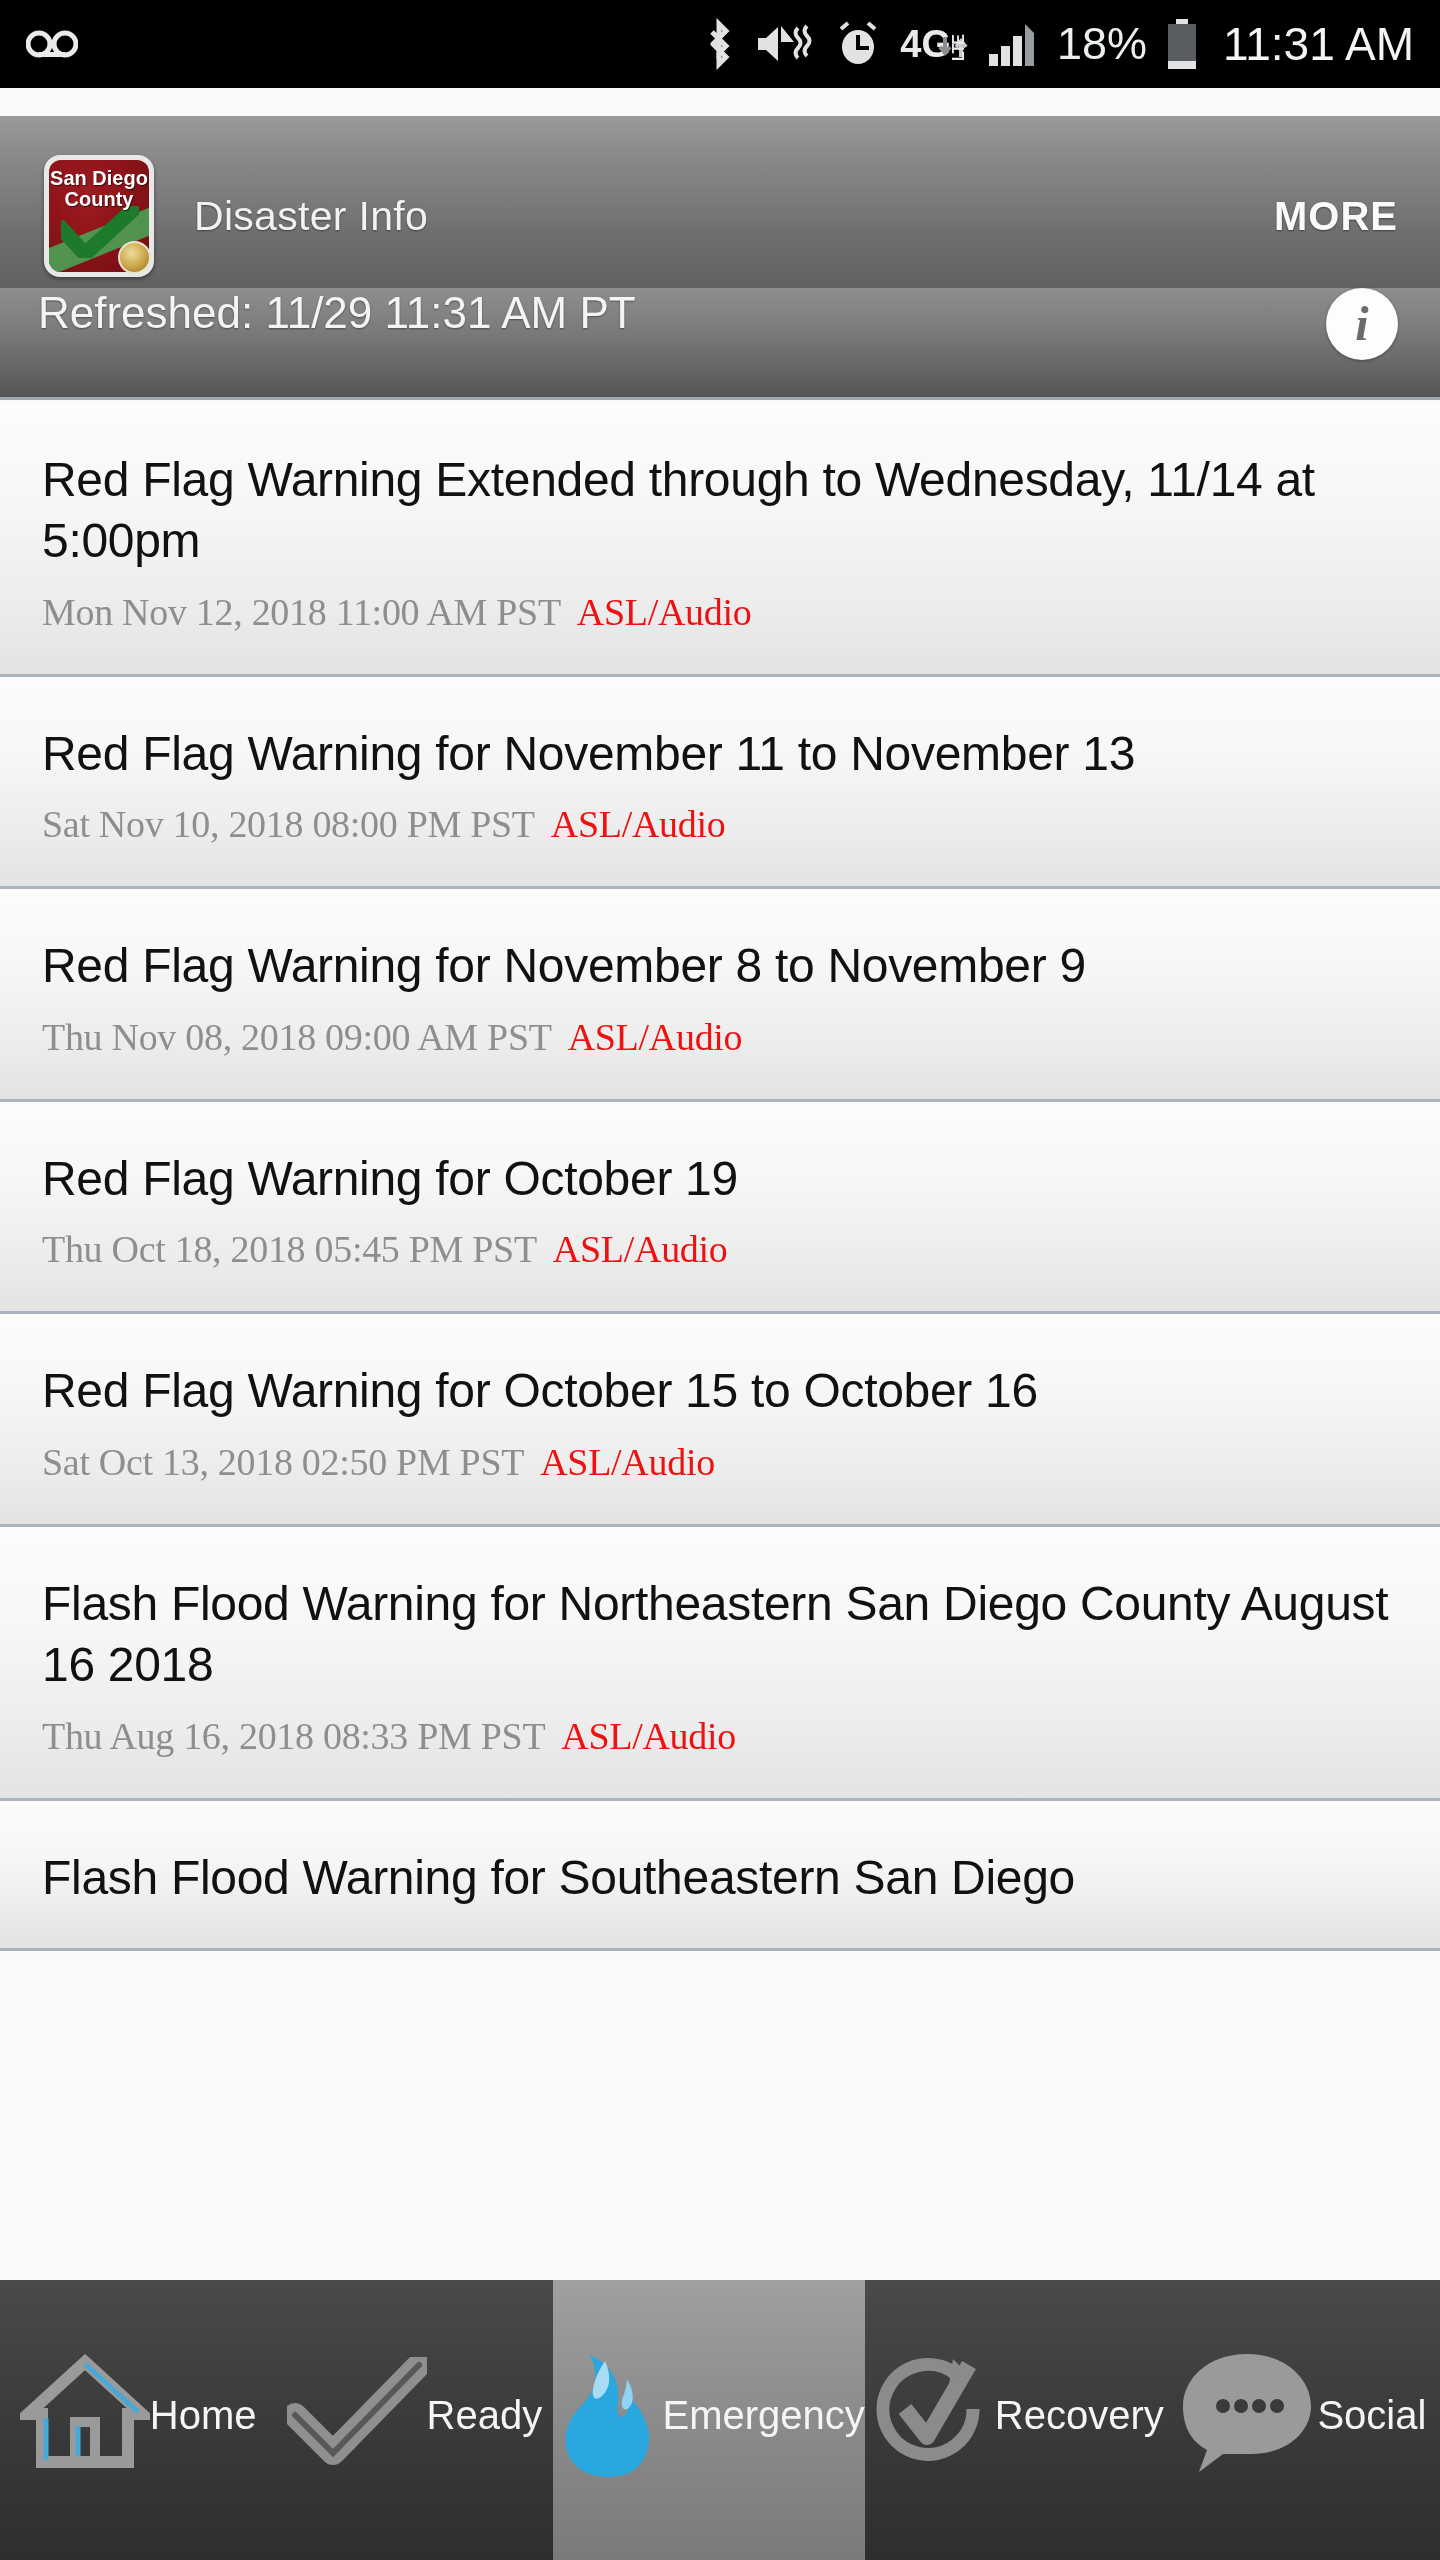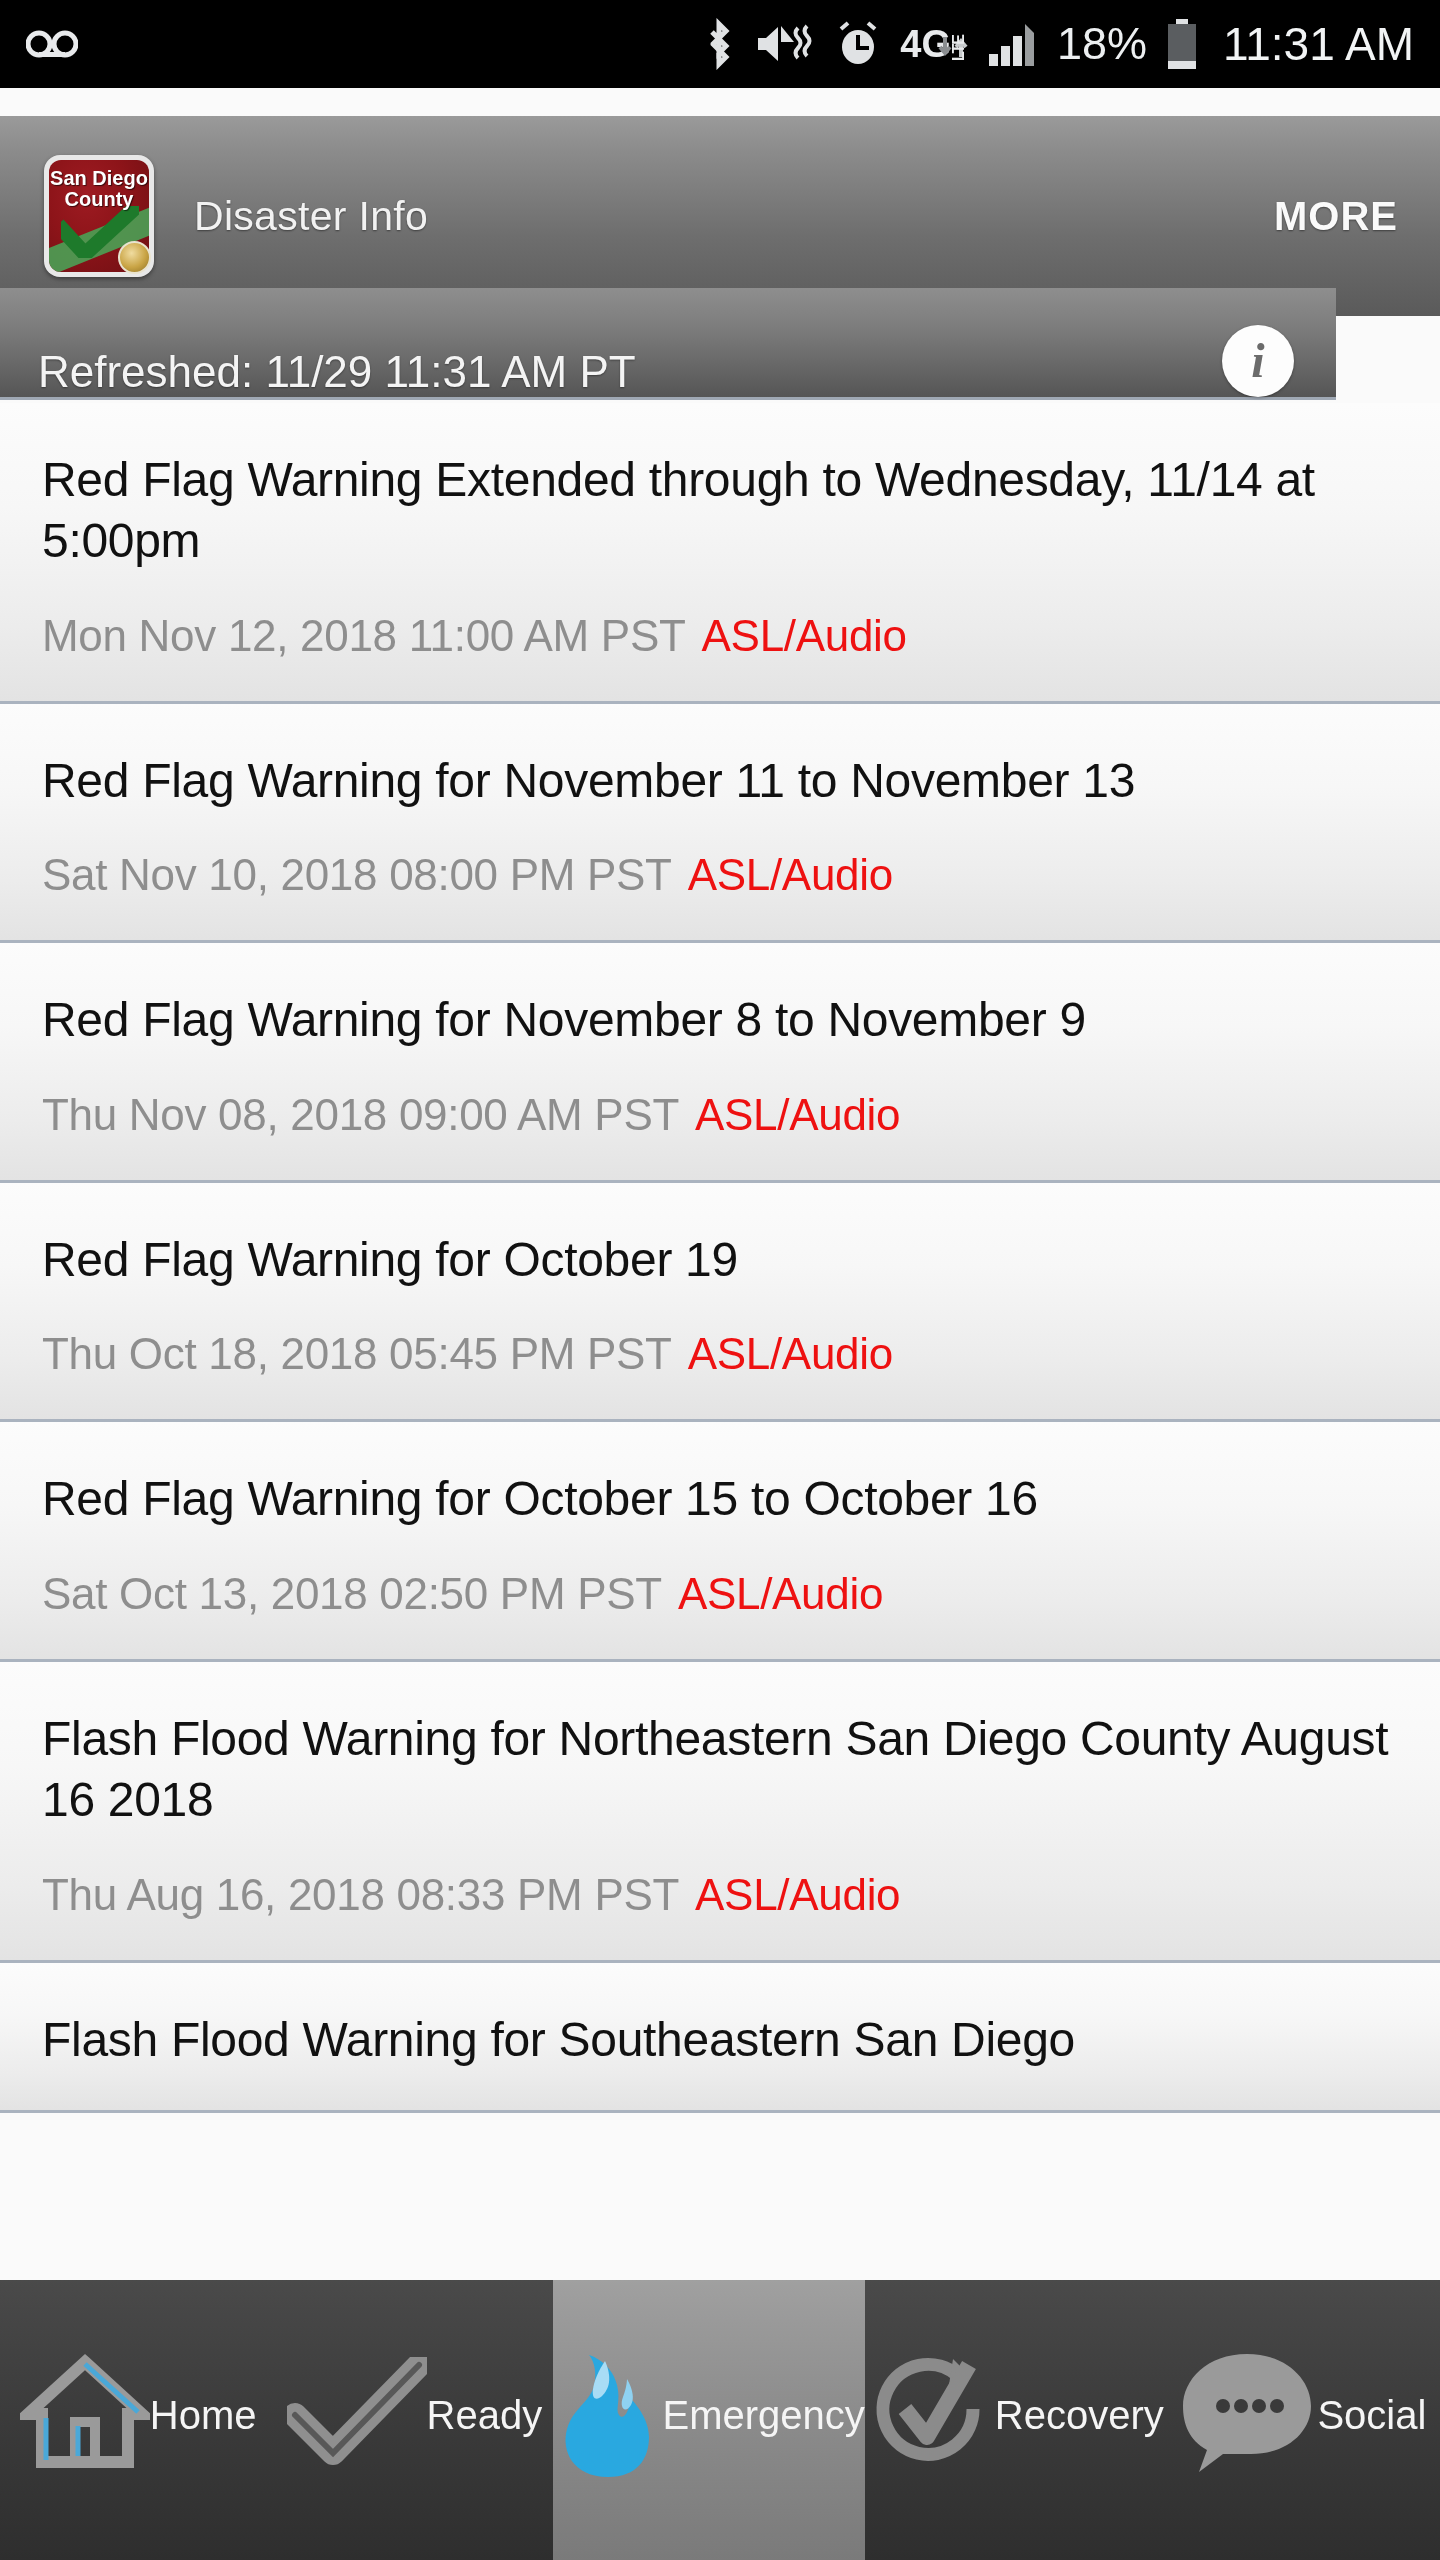--- a/index.html
+++ b/index.html
@@ -65,23 +65,23 @@
     color:#f2f2f2; font-size:41px; margin-left:40px; letter-spacing:0.3px;
     text-shadow:0 1px 2px rgba(0,0,0,.45); font-weight:normal;
   }
   .more-btn{
     margin-left:auto; margin-right:42px; color:#fafafa; font-size:40px;
     font-weight:bold; letter-spacing:1px; text-shadow:0 1px 2px rgba(0,0,0,.45);
   }
 
   
   .refreshbar{
-    position:absolute; top:288px; left:0; width:1336px; height:112px;
+    position:absolute; top:288px; left:0; width:1440px; height:112px;
     background:linear-gradient(to bottom,#8e8e8e 0%, #7d7d7d 35%, #656565 75%, #555 100%);
-    display:flex; align-items:flex-end; border-bottom:3px solid #9fa8b4;
+    display:flex; align-items:flex-start; border-bottom:3px solid #9fa8b4;
   }
   .refresh-text{ color:#f4f4f4; font-size:44px; margin-left:38px; text-shadow:0 1px 2px rgba(0,0,0,.4); }
   .info-btn{
     margin-left:auto; margin-right:42px; width:72px; height:72px; border-radius:50%;
     background:#fdfdfd; display:flex; align-items:center; justify-content:center;
     box-shadow:0 1px 3px rgba(0,0,0,.35);
   }
   .info-i{ color:#6b6b6b; font-size:48px; font-style:italic; font-family:"Liberation Serif", serif; font-weight:bold; line-height:1; }
 
   
@@ -89,21 +89,21 @@
     position:absolute; top:403px; left:0; width:1440px; height:1877px; overflow:hidden;
   }
   .row{
     width:1440px; border-bottom:3px solid #aab3bf;
     background:linear-gradient(to bottom,#fcfcfc 0%, #f7f7f7 35%, #ececec 75%, #e3e3e3 100%);
     padding:46px 42px 40px 42px; display:flex; flex-direction:column; justify-content:flex-start;
   }
   .row-title{
     color:#111; font-size:48px; line-height:1.28; font-weight:normal; letter-spacing:-0.3px;
   }
-  .row-meta{ margin-top:39px; font-size:44px; letter-spacing:-0.3px; }
+  .row-meta{ margin-top:18px; font-size:38px; letter-spacing:-0.3px;font-family:Liberation Serif, serif; }
   .row-date{ color:#8e8e8e; }
   .row-asl{ color:#ee1111; margin-left:16px; }
 
   
   .tabbar{
     position:absolute; bottom:0; left:0; width:1440px; height:280px;
     display:flex; background:linear-gradient(to bottom,#4a4a4a 0%, #3c3c3c 45%, #2e2e2e 100%);
   }
   .tab{
     flex:1 1 0; display:flex; flex-direction:row; align-items:center; justify-content:center;

